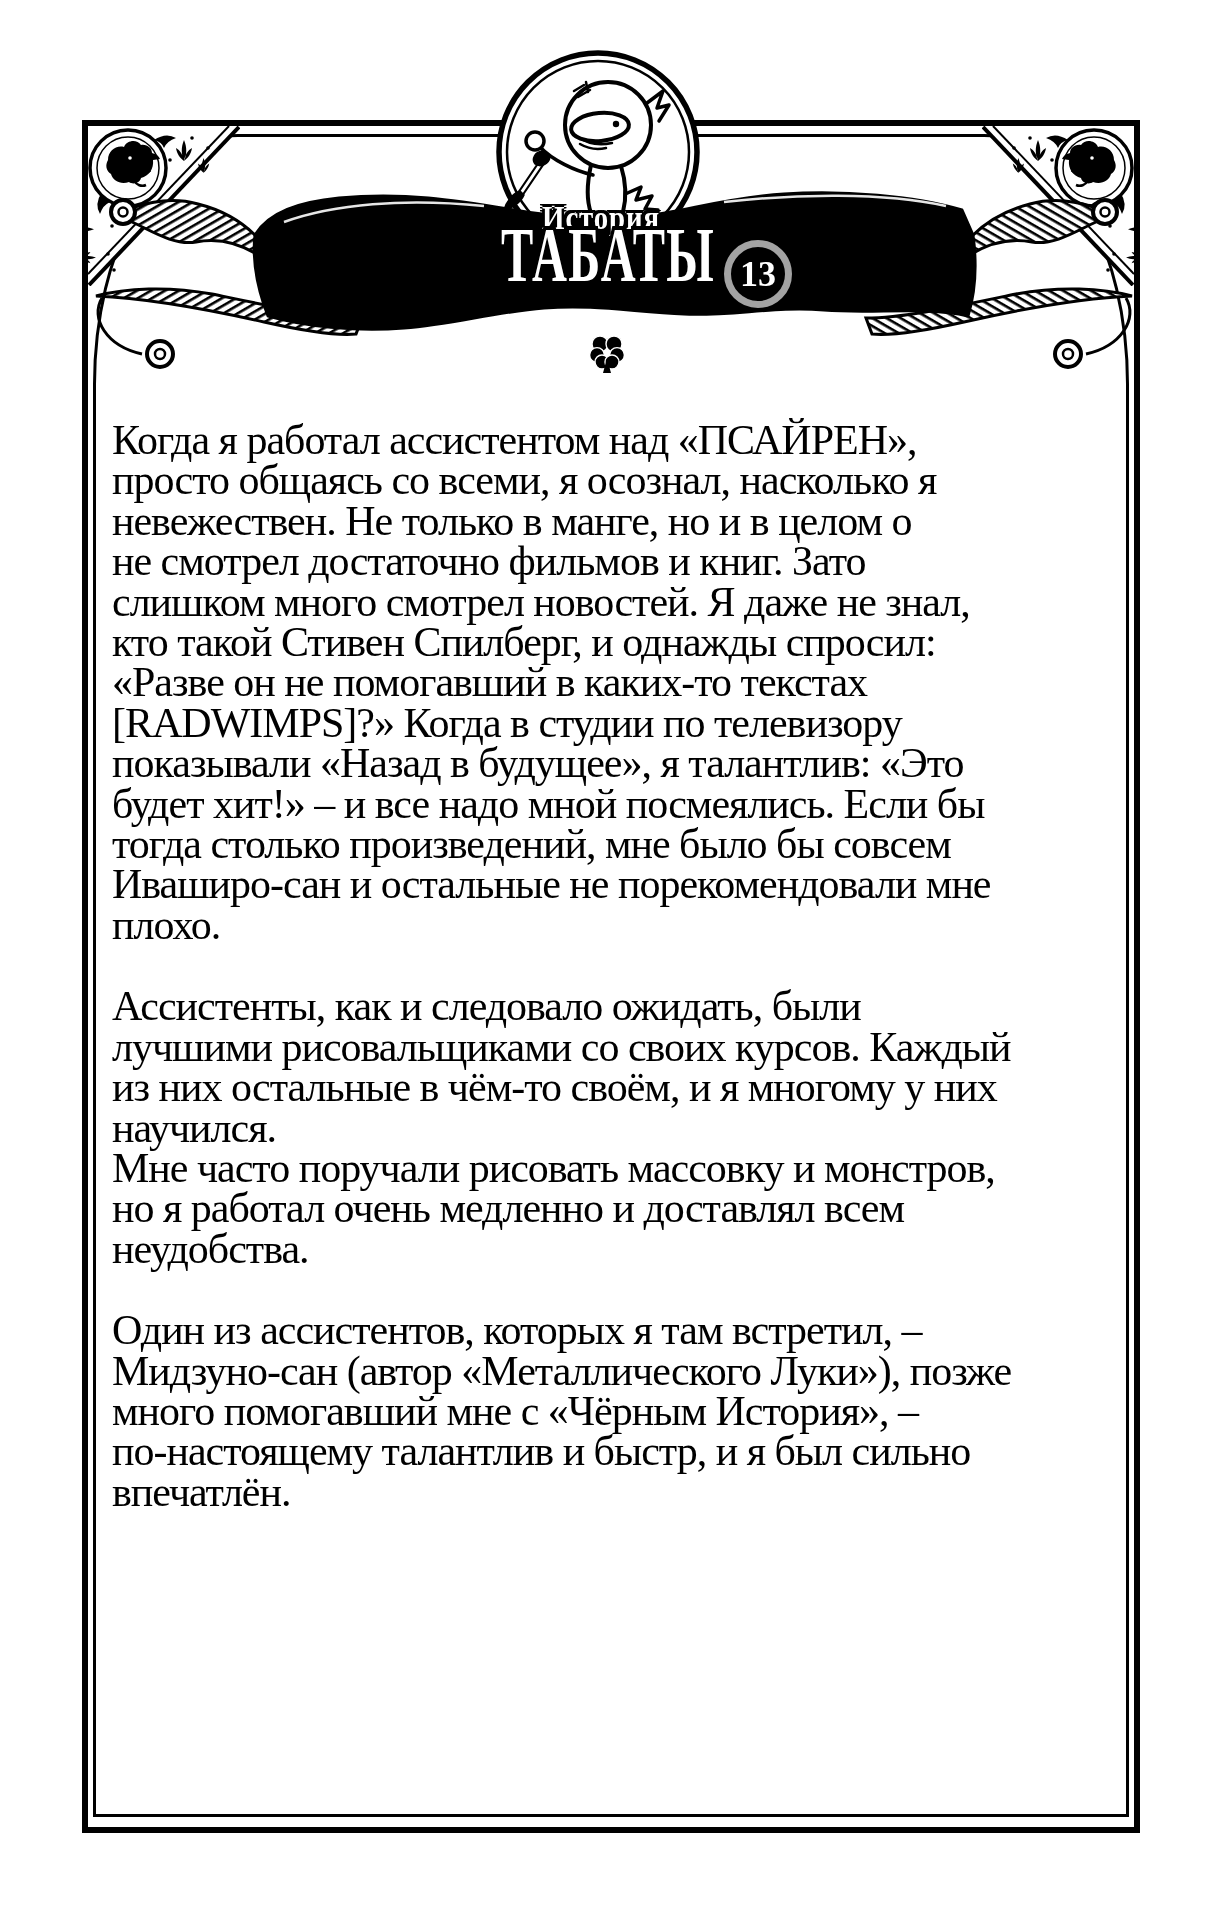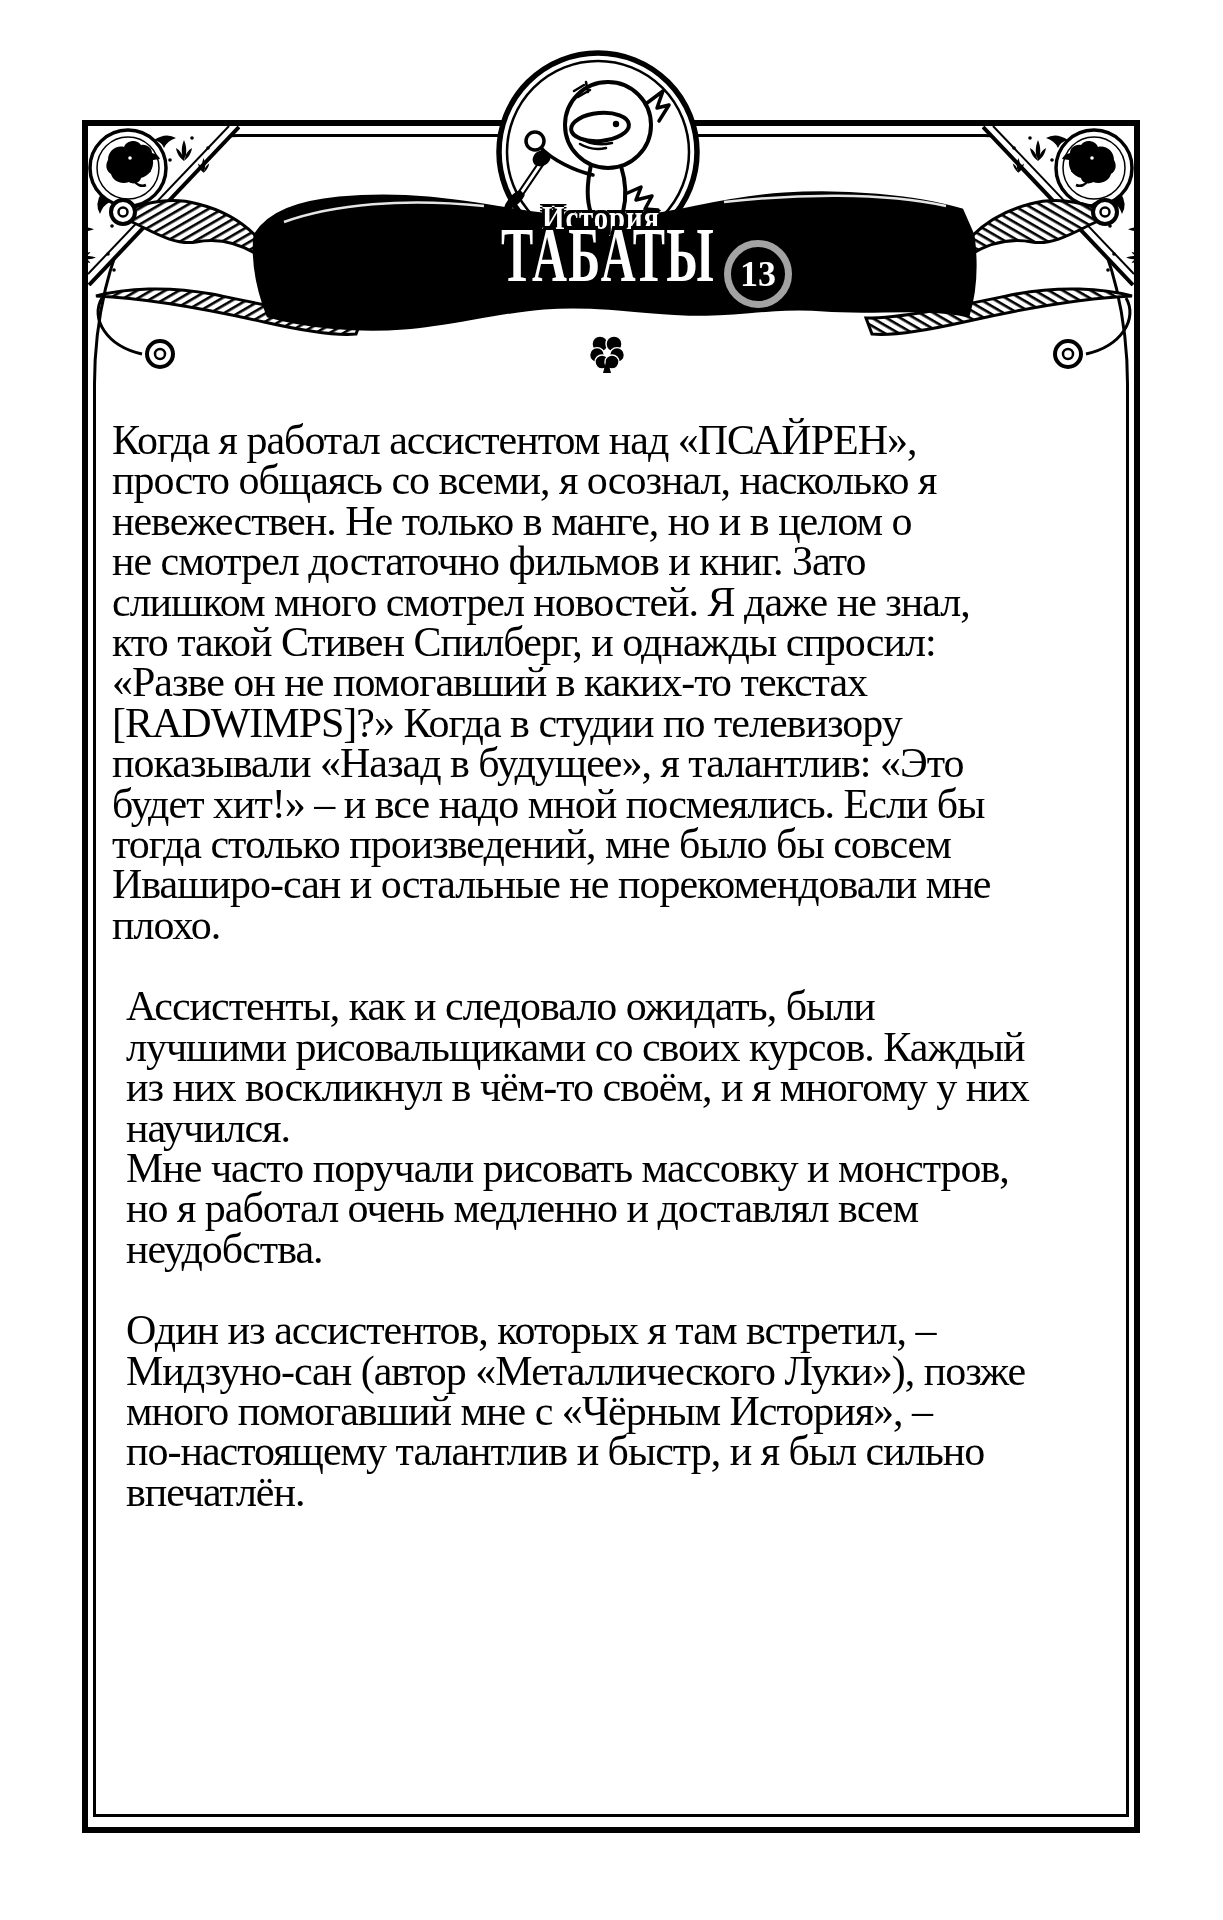--- a/index.html
+++ b/index.html
@@ -32,21 +32,21 @@
                 -4px 0 0 #000,4px 0 0 #000,0 -4px 0 #000,0 4px 0 #000;}
   .issue-badge{position:absolute;left:724px;top:240px;width:54px;height:54px;z-index:7;
     background:#000;border:7px solid #a3a3a3;border-radius:50%;box-shadow:0 0 0 3px #000;
     color:#fff;font-size:36px;font-weight:700;line-height:54px;text-align:center;}
   
   .clover{position:absolute;left:589px;top:334px;width:36px;height:40px;z-index:2;}
   
   .body-text{position:absolute;left:112px;top:420px;width:1010px;z-index:2;
     font-size:42px;font-weight:400;line-height:40.4px;letter-spacing:-1px;}
   .body-text .line{white-space:pre;}
-  .para + .para{margin-top:41px;margin-left:14px;}
+  .para + .para{margin-top:41px;}
 </style>
 </head>
 <body>
 
 <div class="page">
 
   <div class="frame-outer">
     <div class="frame-arch"></div>
 
     <svg class="corner left" viewBox="0 0 152 160">
@@ -202,21 +202,21 @@
         <div class="line">[RADWIMPS]?» Когда в студии по телевизору</div>
         <div class="line">показывали «Назад в будущее», я талантлив: «Это</div>
         <div class="line">будет хит!» – и все надо мной посмеялись. Если бы</div>
         <div class="line">тогда столько произведений, мне было бы совсем</div>
         <div class="line">Иваширо-сан и остальные не порекомендовали мне</div>
         <div class="line">плохо.</div>
       </div>
       <div class="para">
         <div class="line">Ассистенты, как и следовало ожидать, были</div>
         <div class="line">лучшими рисовальщиками со своих курсов. Каждый</div>
-        <div class="line">из них воскликнул в чём-то своём, и я многому у них</div>
+        <div class="line">из них остальные в чём-то своём, и я многому у них</div>
         <div class="line">научился.</div>
         <div class="line">Мне часто поручали рисовать массовку и монстров,</div>
         <div class="line">но я работал очень медленно и доставлял всем</div>
         <div class="line">неудобства.</div>
       </div>
       <div class="para">
         <div class="line">Один из ассистентов, которых я там встретил, –</div>
         <div class="line">Мидзуно-сан (автор «Металлического Луки»), позже</div>
         <div class="line">много помогавший мне с «Чёрным История», –</div>
         <div class="line">по-настоящему талантлив и быстр, и я был сильно</div>

